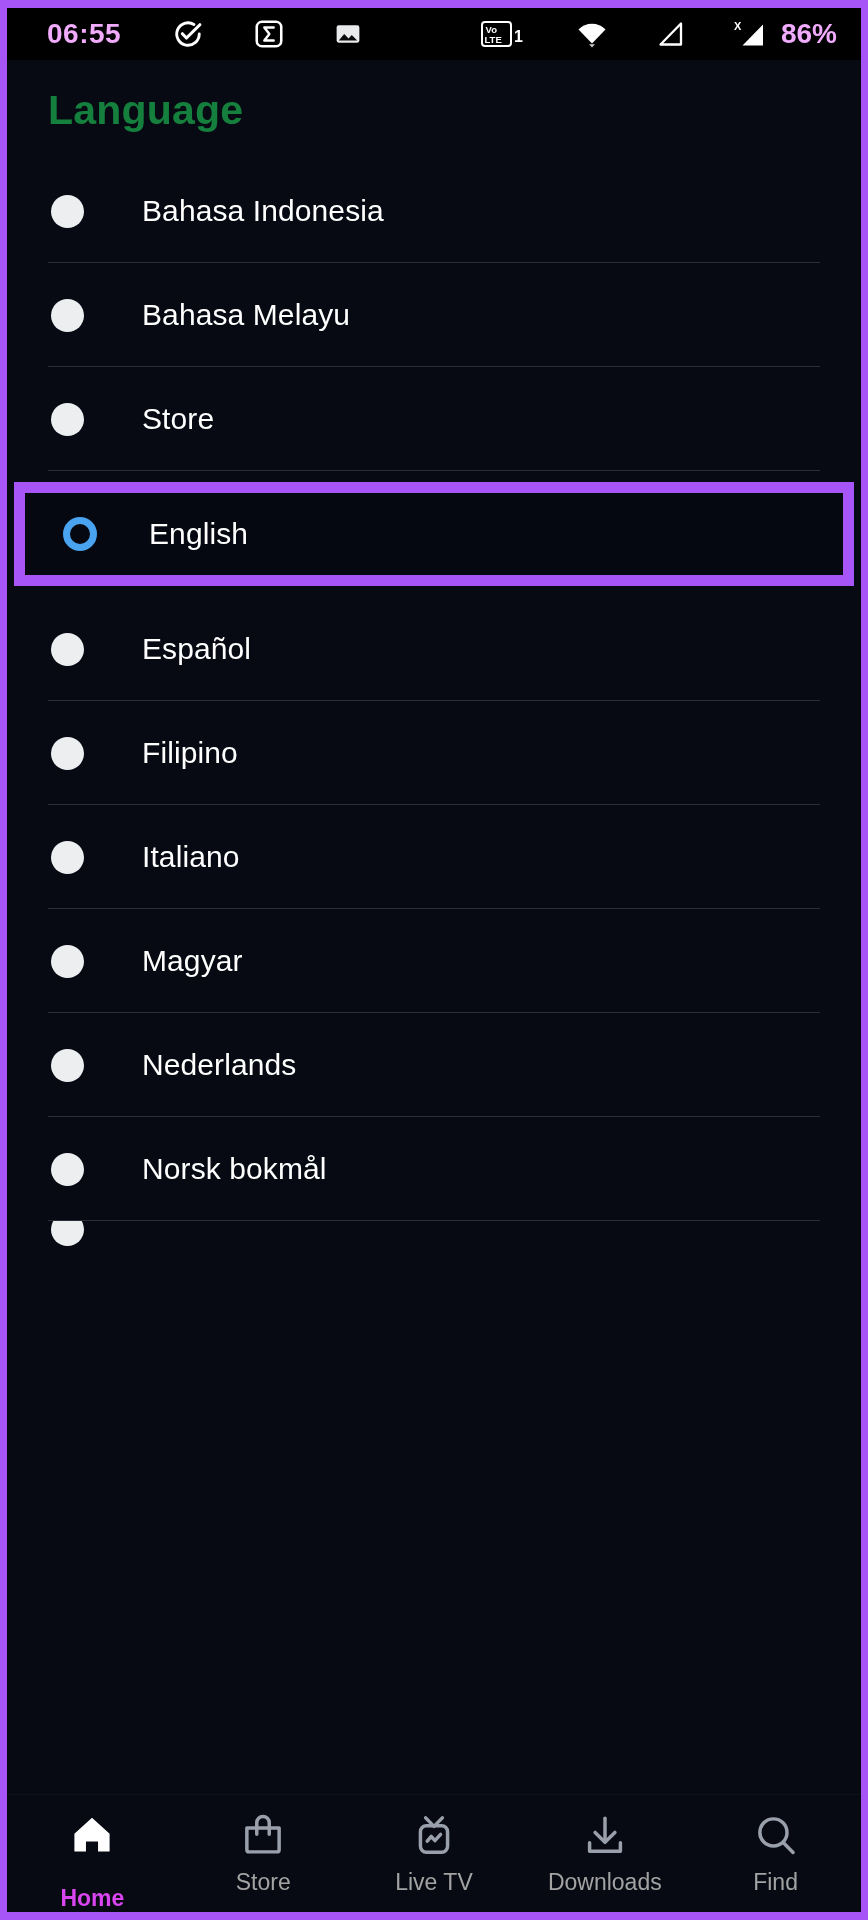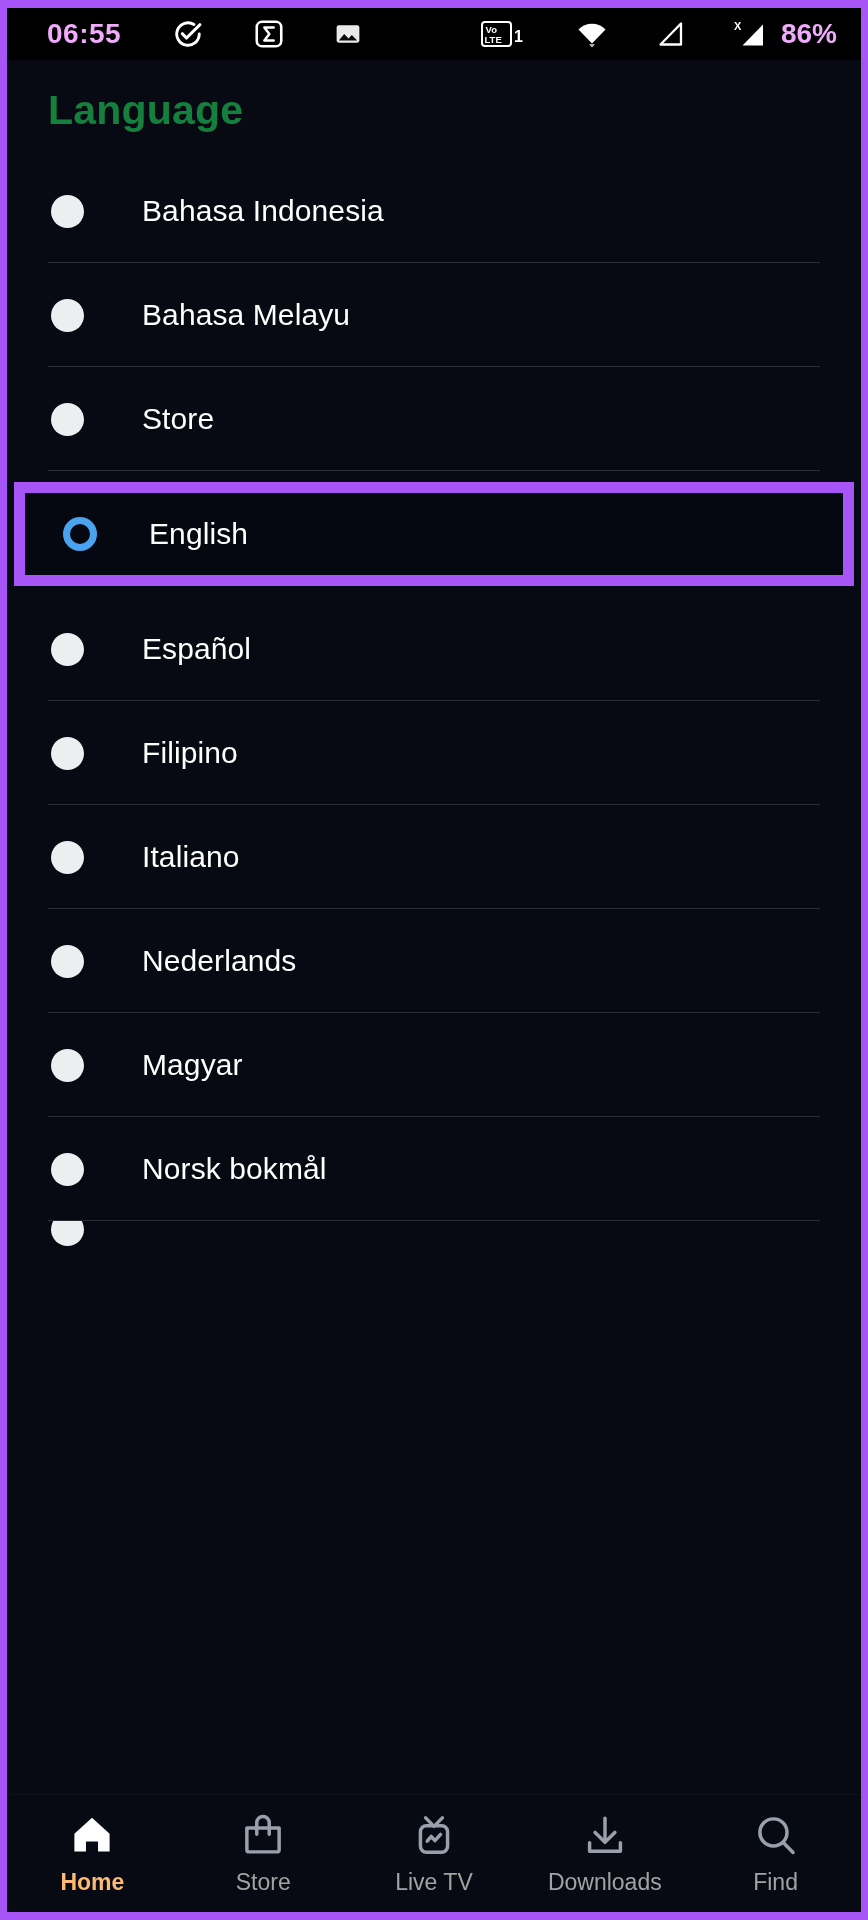--- a/index.html
+++ b/index.html
@@ -130,21 +130,21 @@
     flex-direction:column;
     align-items:center;
     gap:10px;
   }
   .nav-icon { height:52px; display:flex; align-items:center; justify-content:center; }
   .nav-label {
     font-size:23px;
     color:#a3a3a3;
     line-height:1;
   }
-  .nav-item.active .nav-label { color:#fdba74; font-weight:bold; }
+  .nav-item.active .nav-label { color:#d946ef; font-weight:bold;margin-top:16px; }
 
   
   #gesturebar {
     height:62px;
     background:#000;
     display:flex;
     align-items:center;
     justify-content:center;
   }
 </style>
@@ -263,28 +263,28 @@
           <div class="radio-wrap">
             <div class="radio"></div>
           </div>
           <div class="label">Italiano</div>
           <div class="divider"></div>
         </div>
         <div class="row">
           <div class="radio-wrap">
             <div class="radio"></div>
           </div>
+          <div class="label">Magyar</div>
+          <div class="divider"></div>
+        </div>
+        <div class="row">
+          <div class="radio-wrap">
+            <div class="radio"></div>
+          </div>
           <div class="label">Nederlands</div>
-          <div class="divider"></div>
-        </div>
-        <div class="row">
-          <div class="radio-wrap">
-            <div class="radio"></div>
-          </div>
-          <div class="label">Magyar</div>
           <div class="divider"></div>
         </div>
         <div class="row">
           <div class="radio-wrap">
             <div class="radio"></div>
           </div>
           <div class="label">Norsk bokmål</div>
           <div class="divider"></div>
         </div>
         <div class="row partial">

